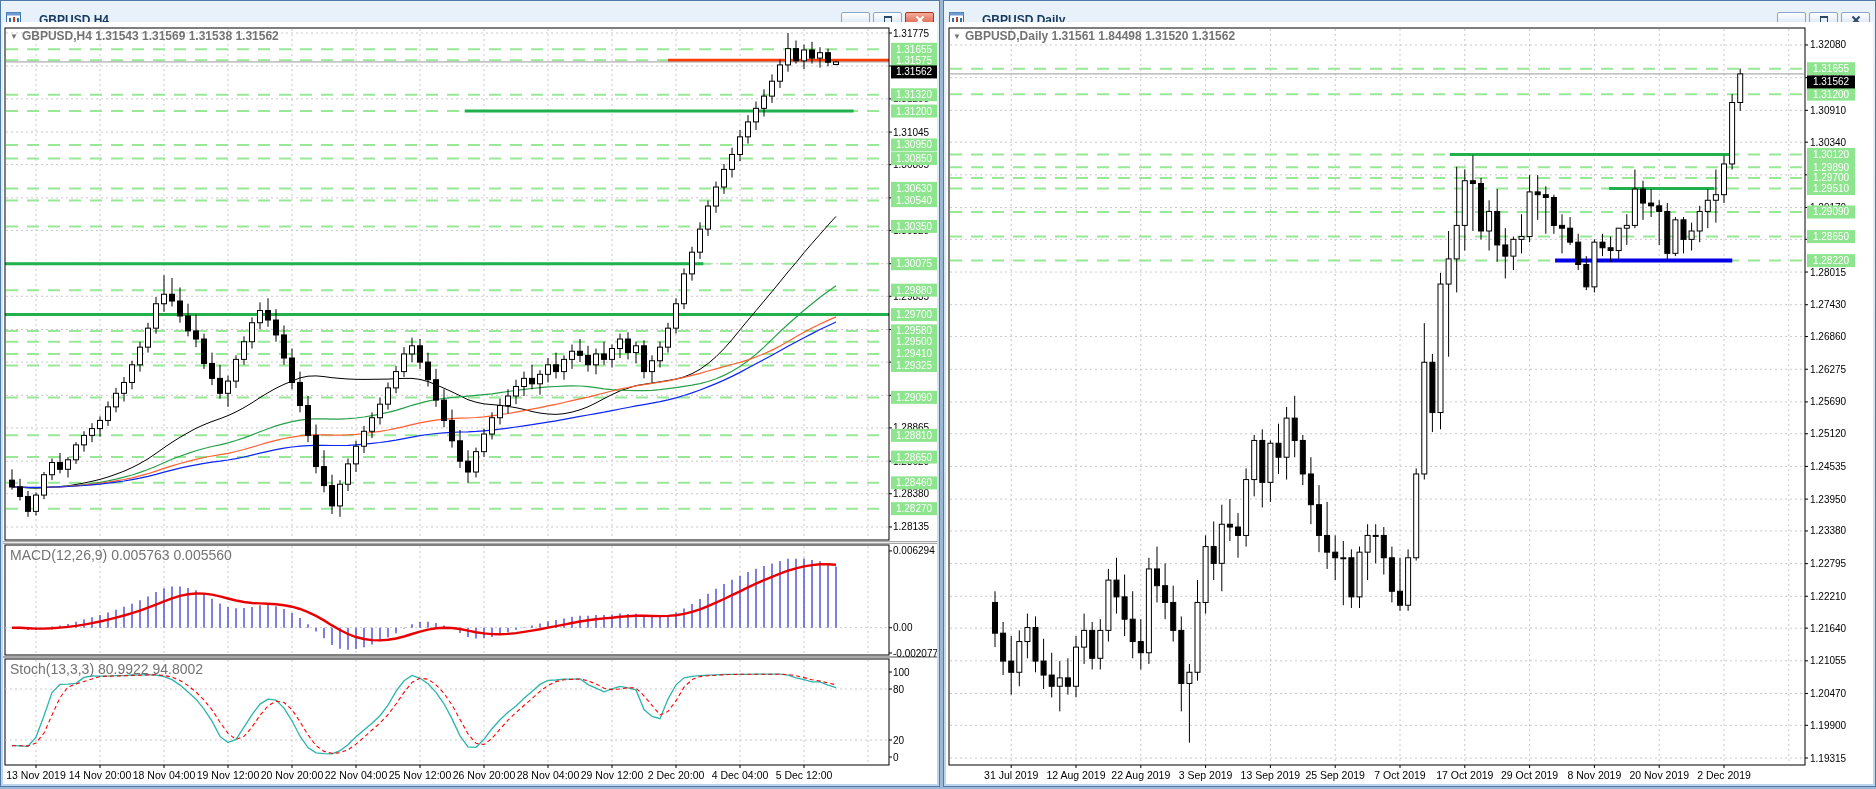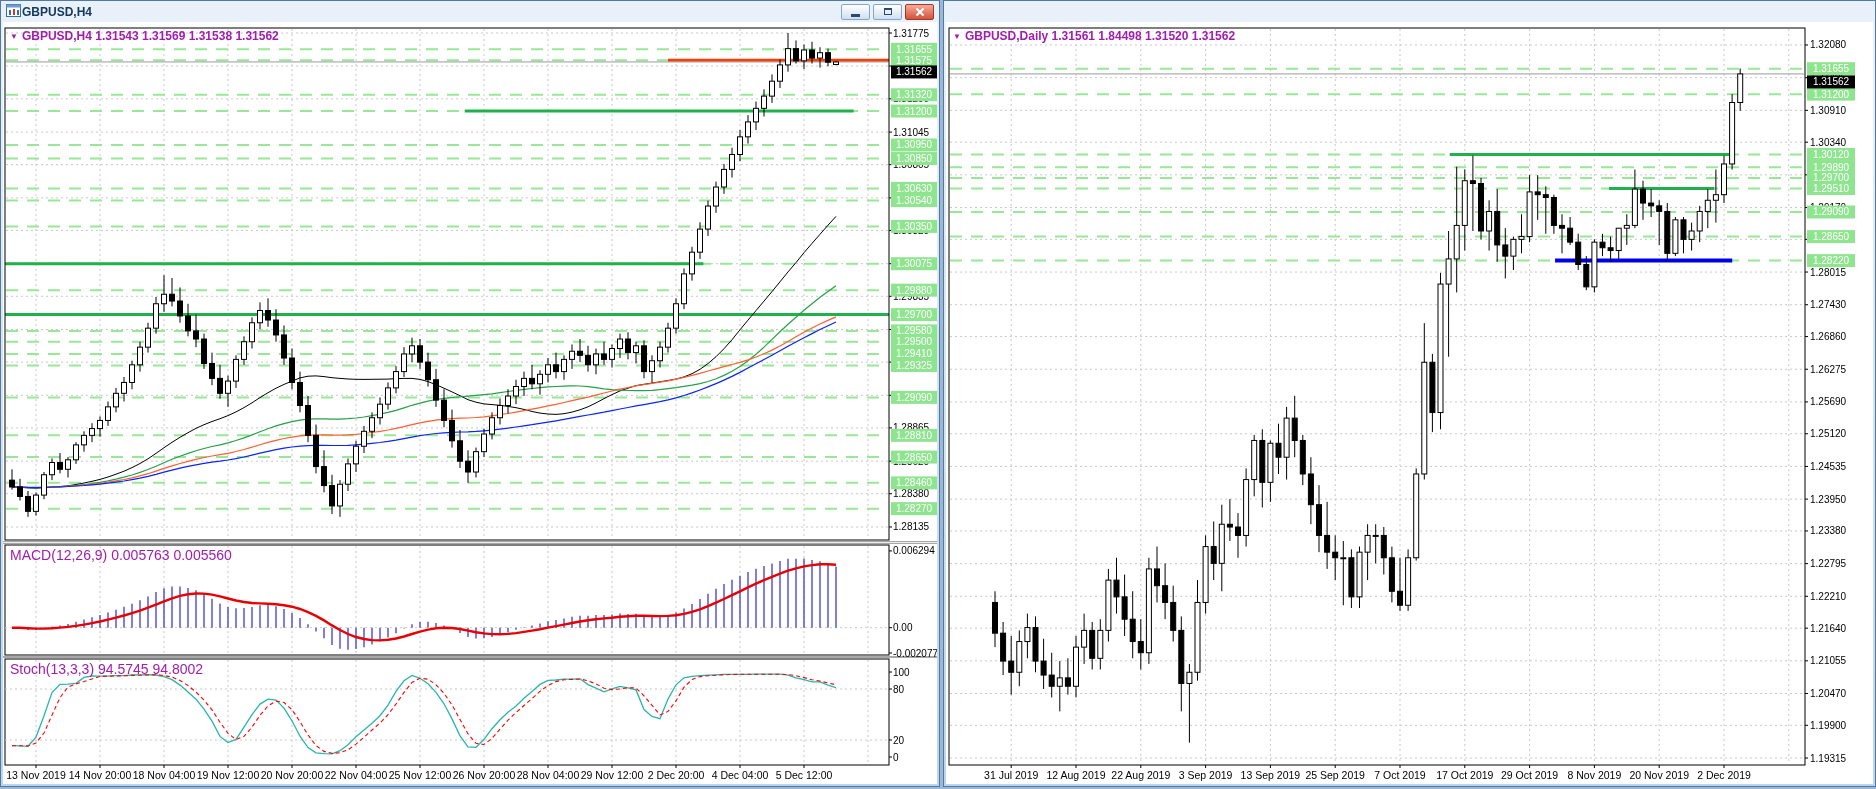--- a/index.html
+++ b/index.html
@@ -1,33 +1,33 @@
 <!DOCTYPE html>
 <html><head>
 <meta charset="utf-8">
 <style>
   html,body{margin:0;padding:0;}
   body{width:1876px;height:789px;overflow:hidden;background:#9cb8d4;font-family:"Liberation Sans",sans-serif;}
   .desktop{position:relative;width:1876px;height:789px;}
   .win{position:absolute;top:0;height:787px;border:1px solid #4f7aa5;background:linear-gradient(#e9f2fb,#bdd4ec);box-sizing:border-box;}
-  .titlebar{height:21px;display:flex;align-items:center;padding:0 5px;gap:1px;}
+  .titlebar{height:21px;display:flex;align-items:center;padding:8px 5px;gap:18px;}
   .wintitle{font-size:12px;font-weight:bold;color:#173a60;white-space:nowrap;}
   .winbtns{margin-left:auto;display:flex;gap:3px;}
   .wbtn{width:29px;height:16px;border:1px solid #87a6c6;border-radius:2px;background:linear-gradient(#ffffff,#cfdfef);display:flex;align-items:center;justify-content:center;padding:0;cursor:default;}
   .wbtn.close-active{background:linear-gradient(#f5ab97,#d4523c);border-color:#a33826;}
   .g-min{width:9px;height:3px;background:#2b4a6b;margin-top:7px;}
   .g-res{width:8px;height:7px;border:1px solid #2b4a6b;border-top-width:2px;box-sizing:border-box;background:transparent;}
   .g-cls{position:relative;width:10px;height:10px;}
   .g-cls::before,.g-cls::after{content:"";position:absolute;left:4px;top:0;width:2px;height:10px;background:#2b4a6b;}
   .g-cls::before{transform:rotate(45deg);}
   .g-cls::after{transform:rotate(-45deg);}
   .close-active .g-cls::before,.close-active .g-cls::after{background:#fff;}
   .client{position:absolute;left:2px;right:2px;top:21px;bottom:2px;background:#fff;overflow:hidden;}
   .client svg{position:absolute;left:0;top:0;}
-  .overlay{position:absolute;z-index:3;pointer-events:none;white-space:nowrap;color:#a21caf;}
+  .overlay{position:absolute;z-index:3;pointer-events:none;white-space:nowrap;color:#737373;}
   .chart-hdr{left:7px;top:7px;font-size:12px;font-weight:bold;}
   .chart-hdr .dd{font-size:8px;margin-right:4px;vertical-align:1px;pointer-events:auto;}
   .ind-hdr{left:7px;font-size:14px;}
 </style>
 </head>
 <body>
 
 <div class="desktop">
 
   <section class="win" style="left:0;width:940px;">
@@ -603,25 +603,48 @@
           <text x="673" y="757" font-family="Liberation Sans, sans-serif" font-size="10.5" fill="#000" text-anchor="middle">2 Dec 20:00</text>
           <line x1="737" y1="743" x2="737" y2="746" stroke="#000"></line>
           <text x="737" y="757" font-family="Liberation Sans, sans-serif" font-size="10.5" fill="#000" text-anchor="middle">4 Dec 04:00</text>
           <line x1="801" y1="743" x2="801" y2="746" stroke="#000"></line>
           <text x="801" y="757" font-family="Liberation Sans, sans-serif" font-size="10.5" fill="#000" text-anchor="middle">5 Dec 12:00</text>
         </svg>
       <div class="overlay chart-hdr">
         <span class="dd">▼</span><span>GBPUSD,H4 1.31543 1.31569 1.31538 1.31562</span>
       </div>
       <div class="overlay ind-hdr" style="top:525px;">MACD(12,26,9) 0.005763 0.005560</div>
-      <div class="overlay ind-hdr" style="top:639px;">Stoch(13,3,3) 94.5745 94.8002</div>
+      <div class="overlay ind-hdr" style="top:639px;">Stoch(13,3,3) 80.9922 94.8002</div>
     </div>
   </section>
 
   <section class="win" style="left:943px;width:933px;">
+    <header class="titlebar">
+      <span>
+        <svg width="15" height="13">
+            <rect x="0.5" y="0.5" width="14" height="12" fill="#fdfefe" stroke="#3a6ea5"></rect>
+            <rect x="0.5" y="0.5" width="14" height="3" fill="#6f9bd1"></rect>
+            <rect x="3" y="6" width="2" height="5" fill="#2e6fb0"></rect>
+            <rect x="7" y="5" width="2" height="6" fill="#cc3a2a"></rect>
+            <rect x="11" y="6" width="2" height="5" fill="#2e6fb0"></rect>
+          </svg>
+      </span>
+      <span class="wintitle">GBPUSD,Daily</span>
+      <span class="winbtns">
+        <button class="wbtn">
+            <span class="g-min"></span>
+          </button>
+        <button class="wbtn">
+            <span class="g-res"></span>
+          </button>
+        <button class="wbtn">
+            <span class="g-cls"></span>
+          </button>
+      </span>
+    </header>
     <div class="client">
       <svg id="chart1" width="927" height="764">
           <rect x="0" y="0" width="927" height="764" fill="#fff"></rect>
           <line x1="65.2" y1="7" x2="65.2" y2="742" stroke="#c9c9c9" stroke-width="1" stroke-dasharray="2,3"></line>
           <line x1="130" y1="7" x2="130" y2="742" stroke="#c9c9c9" stroke-width="1" stroke-dasharray="2,3"></line>
           <line x1="194.79999999999998" y1="7" x2="194.79999999999998" y2="742" stroke="#c9c9c9" stroke-width="1" stroke-dasharray="2,3"></line>
           <line x1="259.6" y1="7" x2="259.6" y2="742" stroke="#c9c9c9" stroke-width="1" stroke-dasharray="2,3"></line>
           <line x1="324.4" y1="7" x2="324.4" y2="742" stroke="#c9c9c9" stroke-width="1" stroke-dasharray="2,3"></line>
           <line x1="389.2" y1="7" x2="389.2" y2="742" stroke="#c9c9c9" stroke-width="1" stroke-dasharray="2,3"></line>
           <line x1="454" y1="7" x2="454" y2="742" stroke="#c9c9c9" stroke-width="1" stroke-dasharray="2,3"></line>

